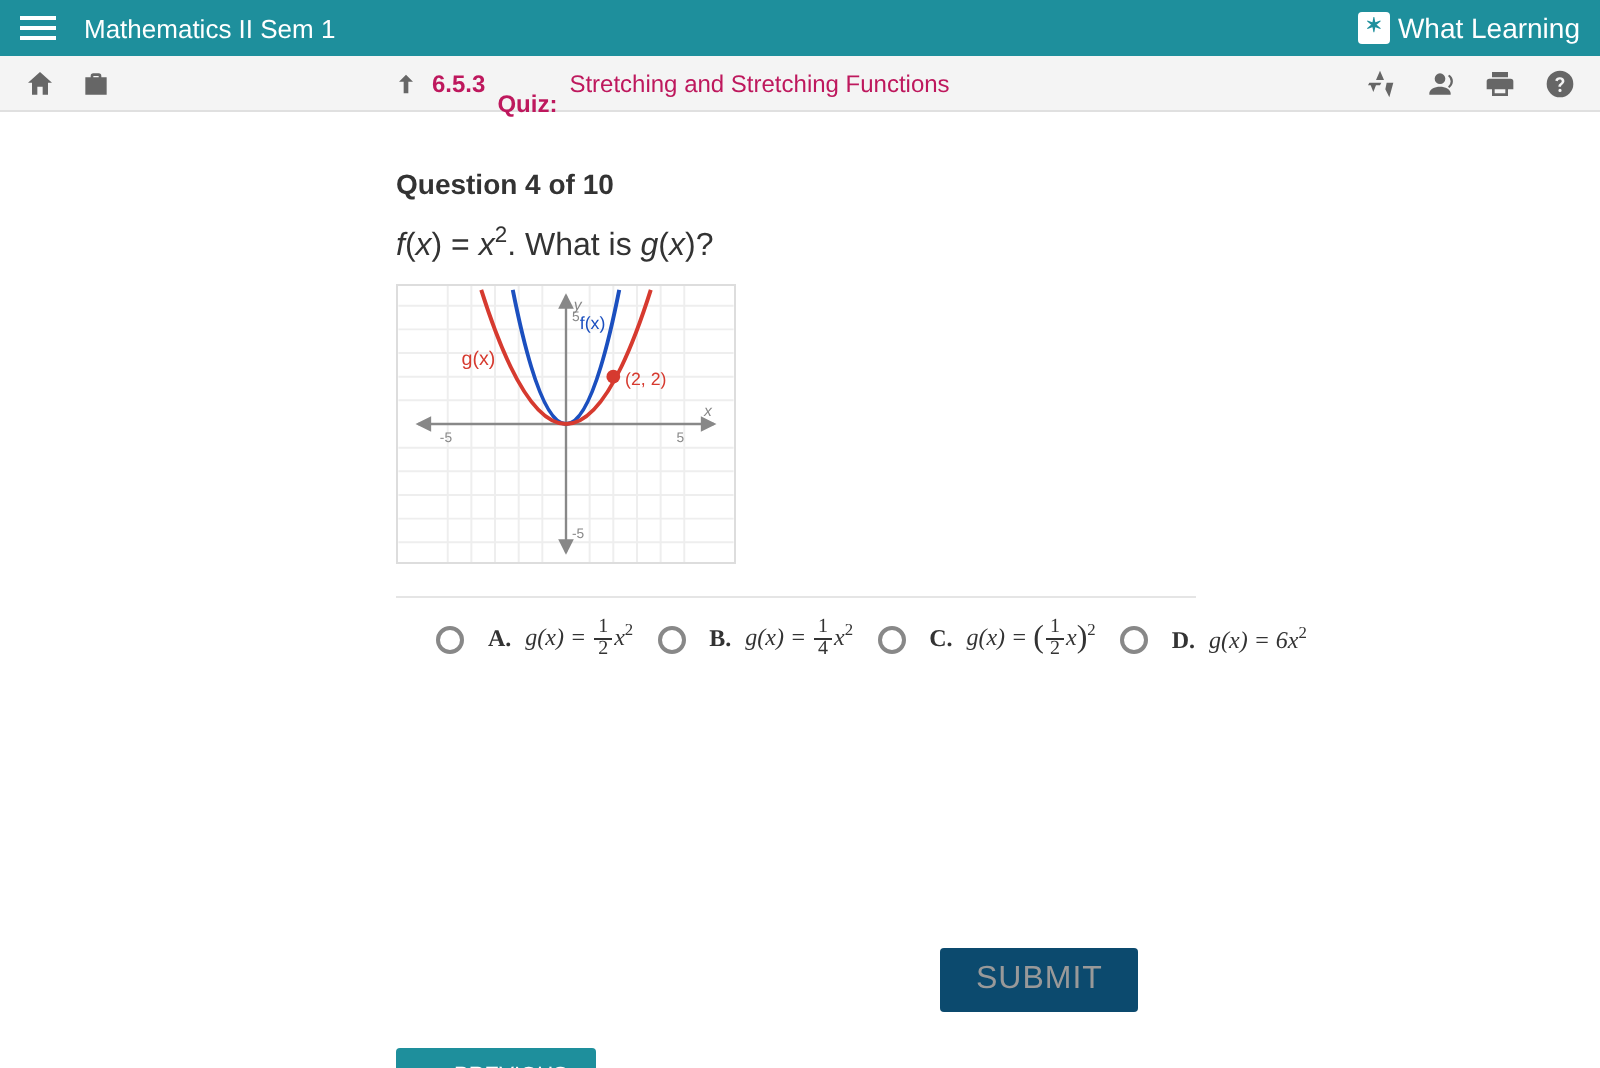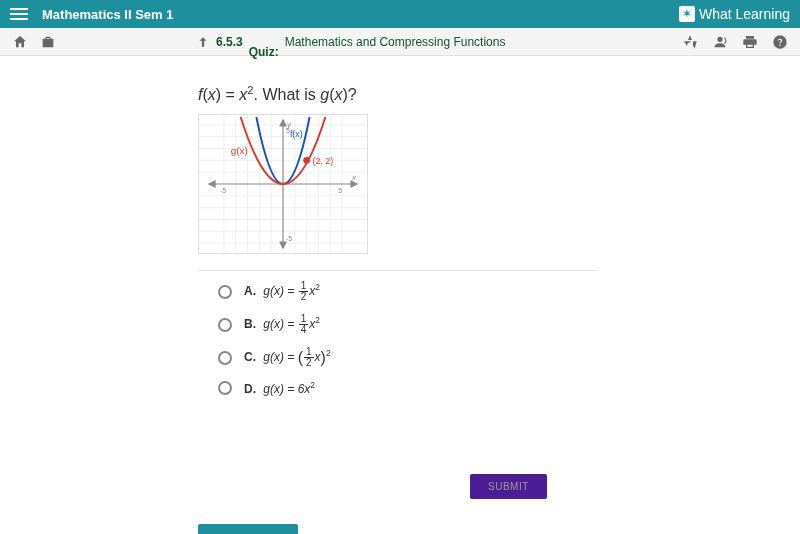--- a/index.html
+++ b/index.html
@@ -18,37 +18,37 @@
     height: 28px;
     background: #1e8f9c;
     color: #fff;
     display: flex;
     align-items: center;
     padding: 0 10px;
     font-size: 13px;
   }
   .top-bar .hamburger { width: 18px; height: 12px; display: flex; flex-direction: column; justify-content: space-between; margin-right: 14px; cursor: pointer;}
   .top-bar .hamburger span { display: block; height: 2px; background: #fff; }
-  .top-bar .course { font-weight: 700; flex: 0 0 auto; }
+  .top-bar .course { font-weight: 400; flex: 0 0 auto; }
   .top-bar .spacer { flex: 1; }
   .top-bar .brand { font-weight: 500; font-size: 14px; display: flex; align-items: center; gap: 4px;}
   .top-bar .brand-logo {
     width: 16px; height: 16px; display:inline-block; background: #fff; color:#1e8f9c;
     font-size:10px; font-weight:bold; border-radius:2px; line-height:16px; text-align:center;
   }
 
   
   .sub-bar {
     height: 28px;
     background: #f4f4f4;
     border-bottom: 1px solid #e0e0e0;
     display: flex;
     align-items: center;
     padding: 0 12px;
-    color: #14532d;
+    color: #be185d;
   }
   .sub-bar .lead-icons { display:flex; gap:12px; align-items:center; }
   .sub-bar .lead-icons svg { width:16px; height:16px; fill:#666; }
   .sub-bar .center { flex:1; display:flex; align-items:center; justify-content:flex-start; padding-left:140px; gap:6px; font-size:12px;}
   .sub-bar .center .up { width:14px; height:14px; }
   .sub-bar .center .crumb-num { font-weight:bold; }
   .sub-bar .center .crumb-label { font-weight:bold;margin-top:20px; }
   .sub-bar .trail-icons { display:flex; gap:14px; align-items:center; }
   .sub-bar .trail-icons svg { width:16px; height:16px; fill:#666; }
 
@@ -68,41 +68,41 @@
     width: 170px; height: 140px;
     border: 1px solid #ddd;
     background: #fff;
     display:block;
     margin-bottom: 16px;
   }
 
   hr.sep { border:none; border-top:1px solid #e5e5e5; margin: 6px 0 10px 0; width:400px;}
 
   
-  .opts { display:flex; flex-direction:column; gap:12px; padding-left:20px; font-size:12px; }
+  .opts { display:flex; flex-direction:row; gap:12px; padding-left:20px; font-size:12px;font-family:Liberation Serif, serif; }
   .opt { display:flex; align-items:center; gap:12px; cursor:pointer;}
   .radio {
     width:14px; height:14px; border:2px solid #888; border-radius:50%;
     flex:0 0 auto;
   }
   .opt .letter { font-weight:bold; margin-right:4px; }
   .frac { display:inline-flex; flex-direction:column; align-items:center; font-size:10px; line-height:10px; vertical-align:middle; margin:0 1px;}
   .frac .n { border-bottom:1px solid #333; padding:0 2px;}
   .frac .d { padding:0 2px;}
   .paren-frac { font-size:16px; vertical-align:middle; }
 
   
   .submit {
     position:absolute;
     left: 470px;
     top: 418px;
     padding: 7px 18px;
-    background:#4c1d95;
+    background:#0c4a6e;
     color:#999;
-    font-size:10px;
+    font-size:16px;
     letter-spacing:0.5px;
     border:none;
     border-radius:2px;
     cursor: default;
   }
 
   
   .prev {
     position:absolute;
     left: 198px;
@@ -145,40 +145,41 @@
     <svg viewBox="0 0 24 24">
         <path d="M10 4h4a2 2 0 0 1 2 2v1h4v13H4V7h4V6a2 2 0 0 1 2-2zm0 3h4V6h-4v1z"></path>
       </svg>
   </div>
   <div class="center">
     <svg class="up" viewBox="0 0 24 24">
         <path fill="#666" d="M12 4l6 6h-4v10h-4V10H6z"></path>
       </svg>
     <span class="crumb-num">6.5.3</span>
     <span class="crumb-label">Quiz:</span>
-    <span>Mathematics and Compressing Functions</span>
+    <span>Stretching and Stretching Functions</span>
   </div>
   <div class="trail-icons">
     <svg viewBox="0 0 24 24">
         <path d="M12 2l3 7h-6l3-7zm-8 9h9l-1 2H9l-2 5-2-5H3l1-2zm13 0h5l-3 11-3-6 1-5z"></path>
       </svg>
     <svg viewBox="0 0 24 24">
         <path d="M12 12a4 4 0 1 0-4-4 4 4 0 0 0 4 4zm0 2c-4 0-8 2-8 5v1h16v-1c0-3-4-5-8-5zm7-9a6 6 0 0 1 0 10l-1-1a5 5 0 0 0 0-8z"></path>
       </svg>
     <svg viewBox="0 0 24 24">
         <path d="M6 3h12v4H6zM4 8h16a2 2 0 0 1 2 2v6h-4v5H6v-5H2v-6a2 2 0 0 1 2-2zm4 8v3h8v-3z"></path>
       </svg>
     <svg viewBox="0 0 24 24">
         <path d="M12 2a10 10 0 1 0 10 10A10 10 0 0 0 12 2zm0 16a1.2 1.2 0 1 1 1.2-1.2A1.2 1.2 0 0 1 12 18zm1.4-5.2c-.5.4-.7.7-.7 1.2h-1.9c0-1.2.6-1.9 1.4-2.5s1.1-1 1.1-1.7-.6-1.2-1.4-1.2a1.7 1.7 0 0 0-1.7 1.3l-1.8-.5A3.5 3.5 0 0 1 12 7c1.9 0 3.3 1.1 3.3 2.8 0 1.2-.7 2-1.9 3z"></path>
       </svg>
   </div>
 </div>
 
 <div class="content">
 
+  <div class="q-title">Question 4 of 10</div>
 
   <div class="q-text">
     <i>f</i><span>(</span><i>x</i><span>) = </span><i>x</i><sup>2</sup><span>. What is </span><i>g</i><span>(</span><i>x</i><span>)?</span>
   </div>
 
   <svg class="graph" viewBox="0 0 170 140">
 
     <g stroke="#eee" stroke-width="1">
       <line x1="0" y1="10" x2="170" y2="10"></line>
         <line x1="0" y1="22" x2="170" y2="22"></line>

